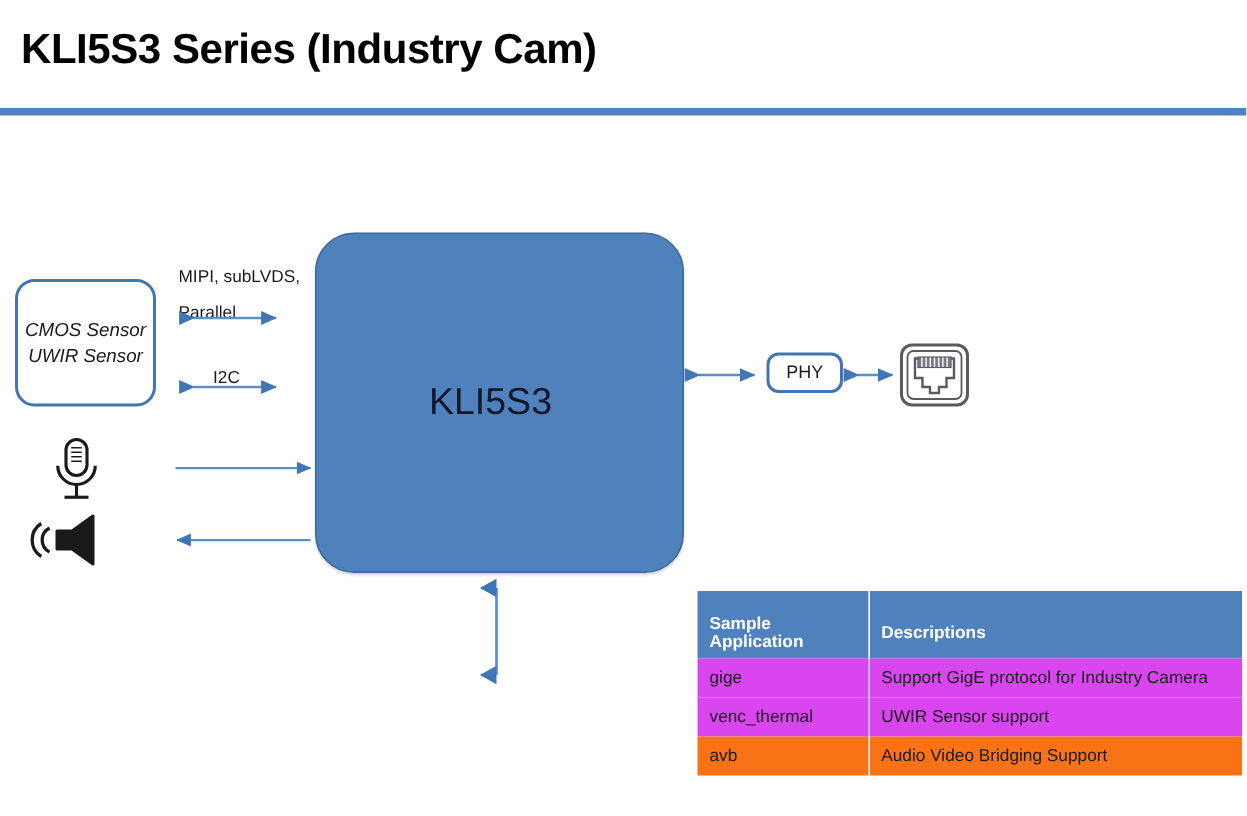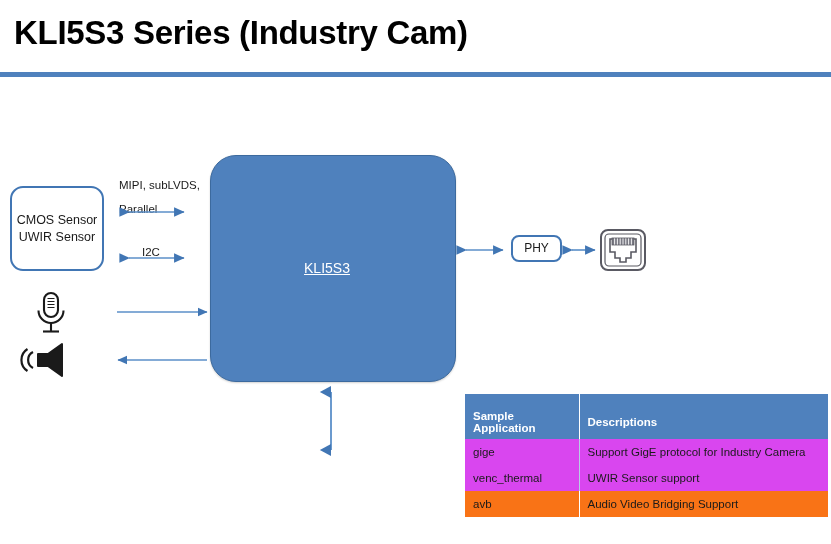--- a/index.html
+++ b/index.html
@@ -19,21 +19,21 @@
     background: #ffffff;
     overflow: hidden;
   }
 
   
   #slide-title {
     position: absolute;
     left: 14px;
     top: 10px;
     width: 700px;
-    font-size: 33px;
+    font-size: 28px;
     font-weight: bold;
     letter-spacing: -0.3px;
     color: #000000;
     line-height: 46px;
     white-space: nowrap;
   }
   #title-rule {
     position: absolute;
     left: 0px;
     top: 72px;
@@ -58,40 +58,39 @@
     color: #1a1a1a;
   }
 
   #sensor-box {
     left: 10px;
     top: 186px;
     width: 94px;
     height: 85px;
     border-radius: 13px;
   }
-  #sensor-box .lines { padding: 0 4px; }
+  #sensor-box .lines { padding: 0 4px; font-style: italic; }
 
   #soc-box {
     left: 210px;
     top: 155px;
     width: 246px;
     height: 227px;
     border: 1px solid #3C6A9E;
     border-radius: 26px;
     background: #4F81BD;
     color: #ffffff;
     font-size: 19px;
     box-shadow: 0 1px 2px rgba(0,0,0,0.18);
   }
   #soc-label {
     position: relative;
     left: -6px;
-    font-size: 14px;
-    color: #ffffff;
-    text-decoration: underline;
+    font-size: 25px;
+    color: #0f172a;
   }
 
   #phy-box {
     left: 511px;
     top: 235px;
     width: 51px;
     height: 27px;
     border-radius: 8px;
     font-size: 12px;
   }

